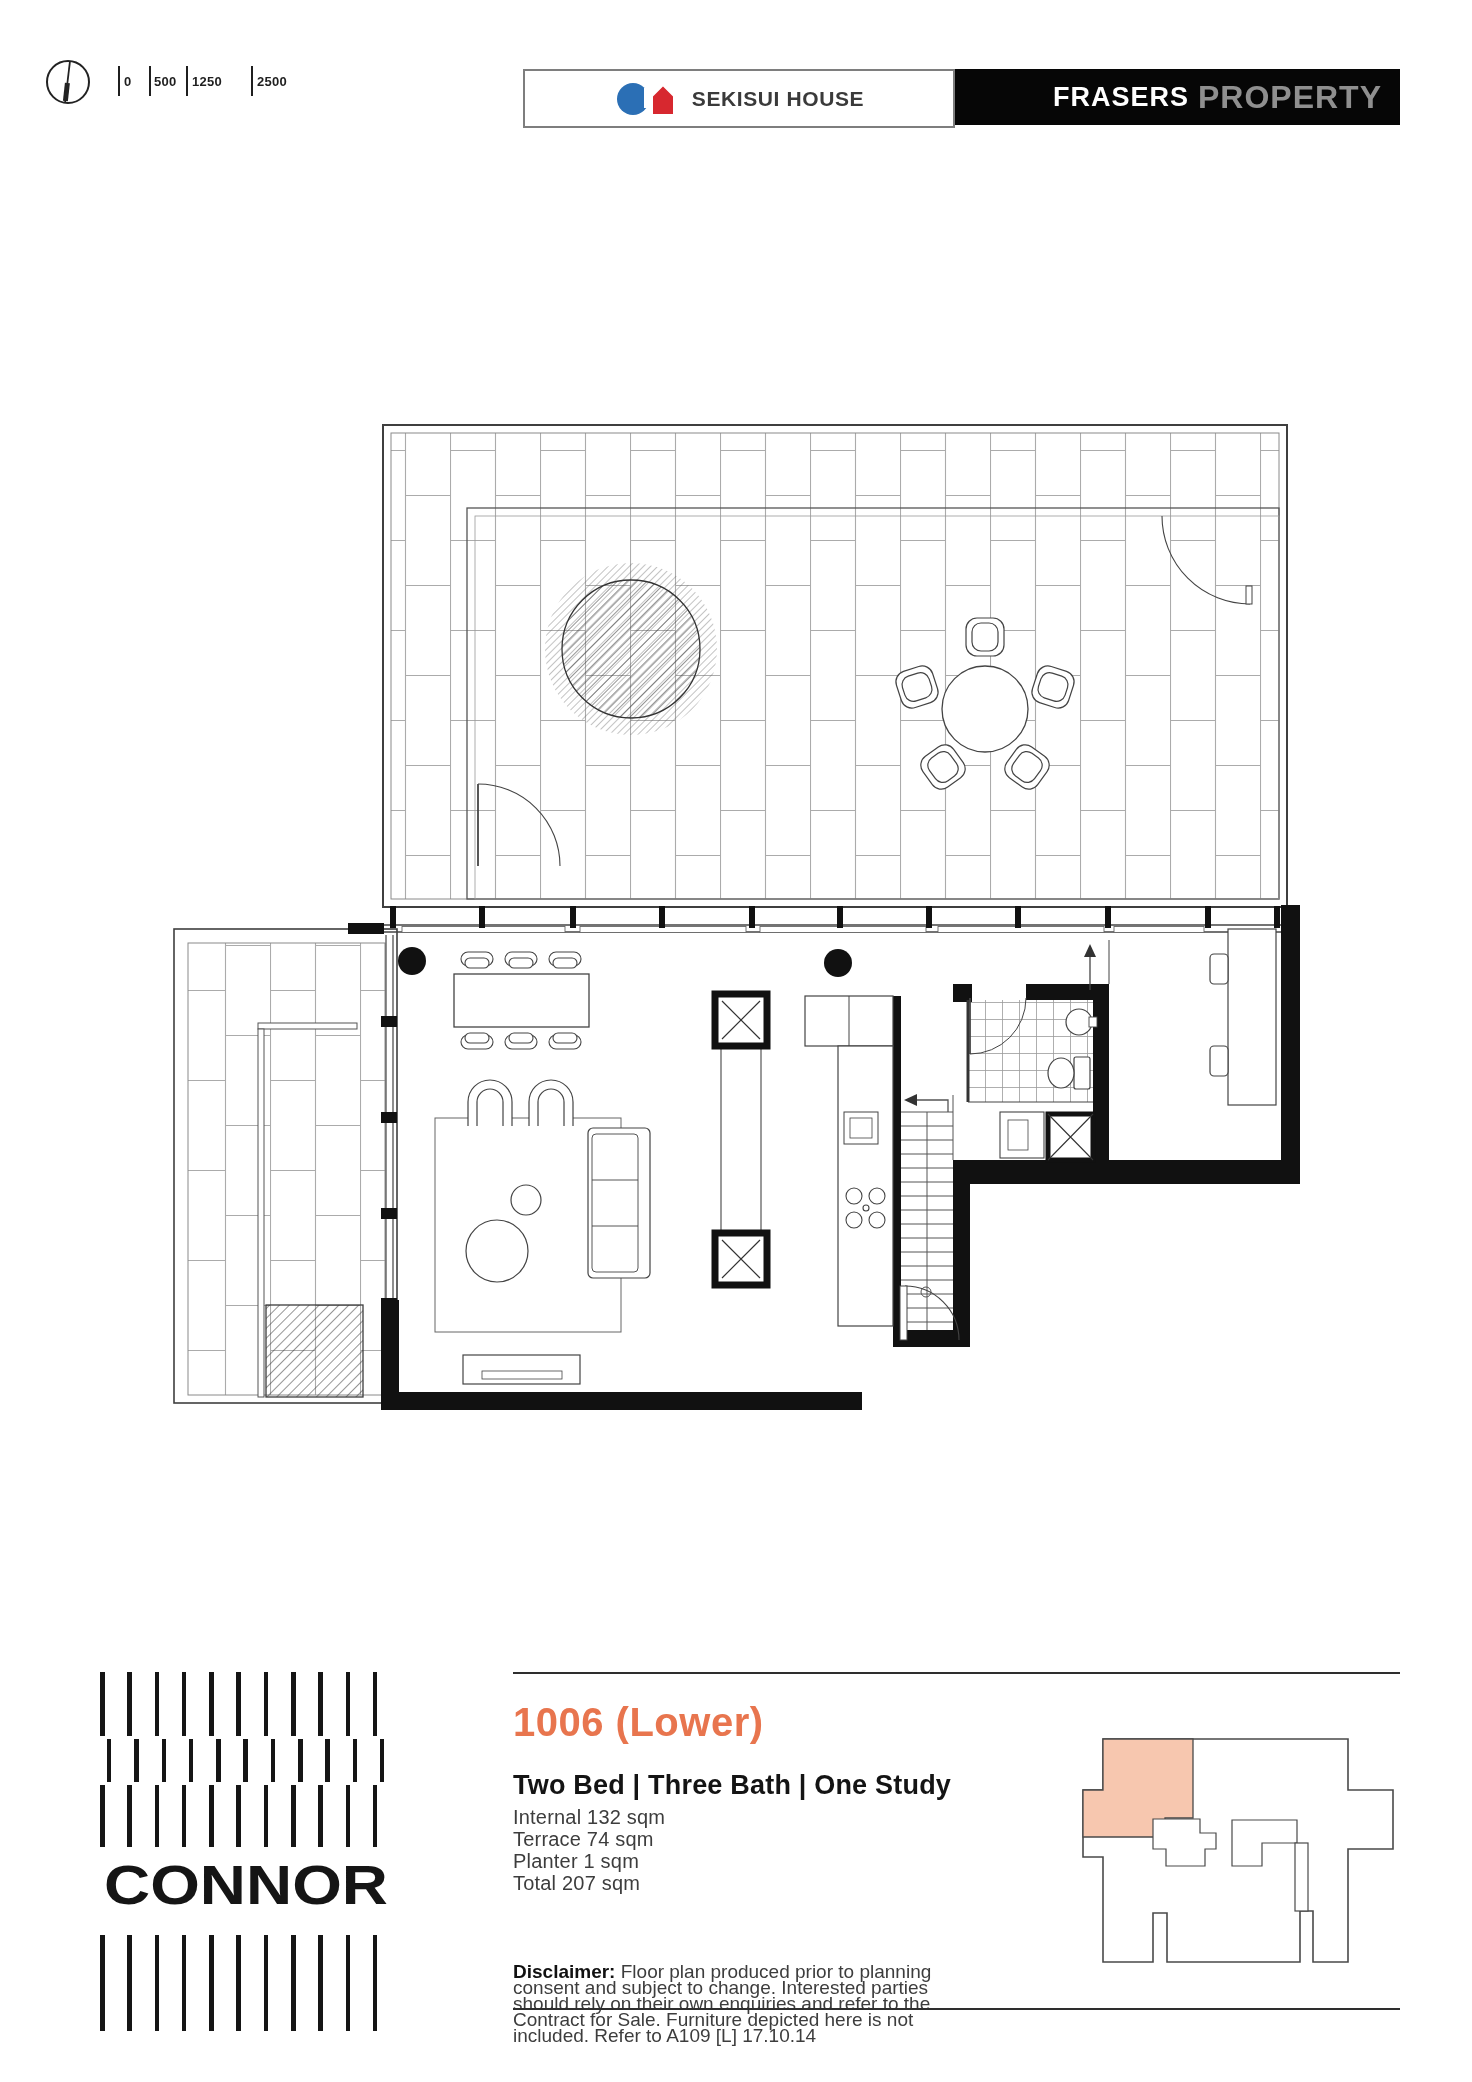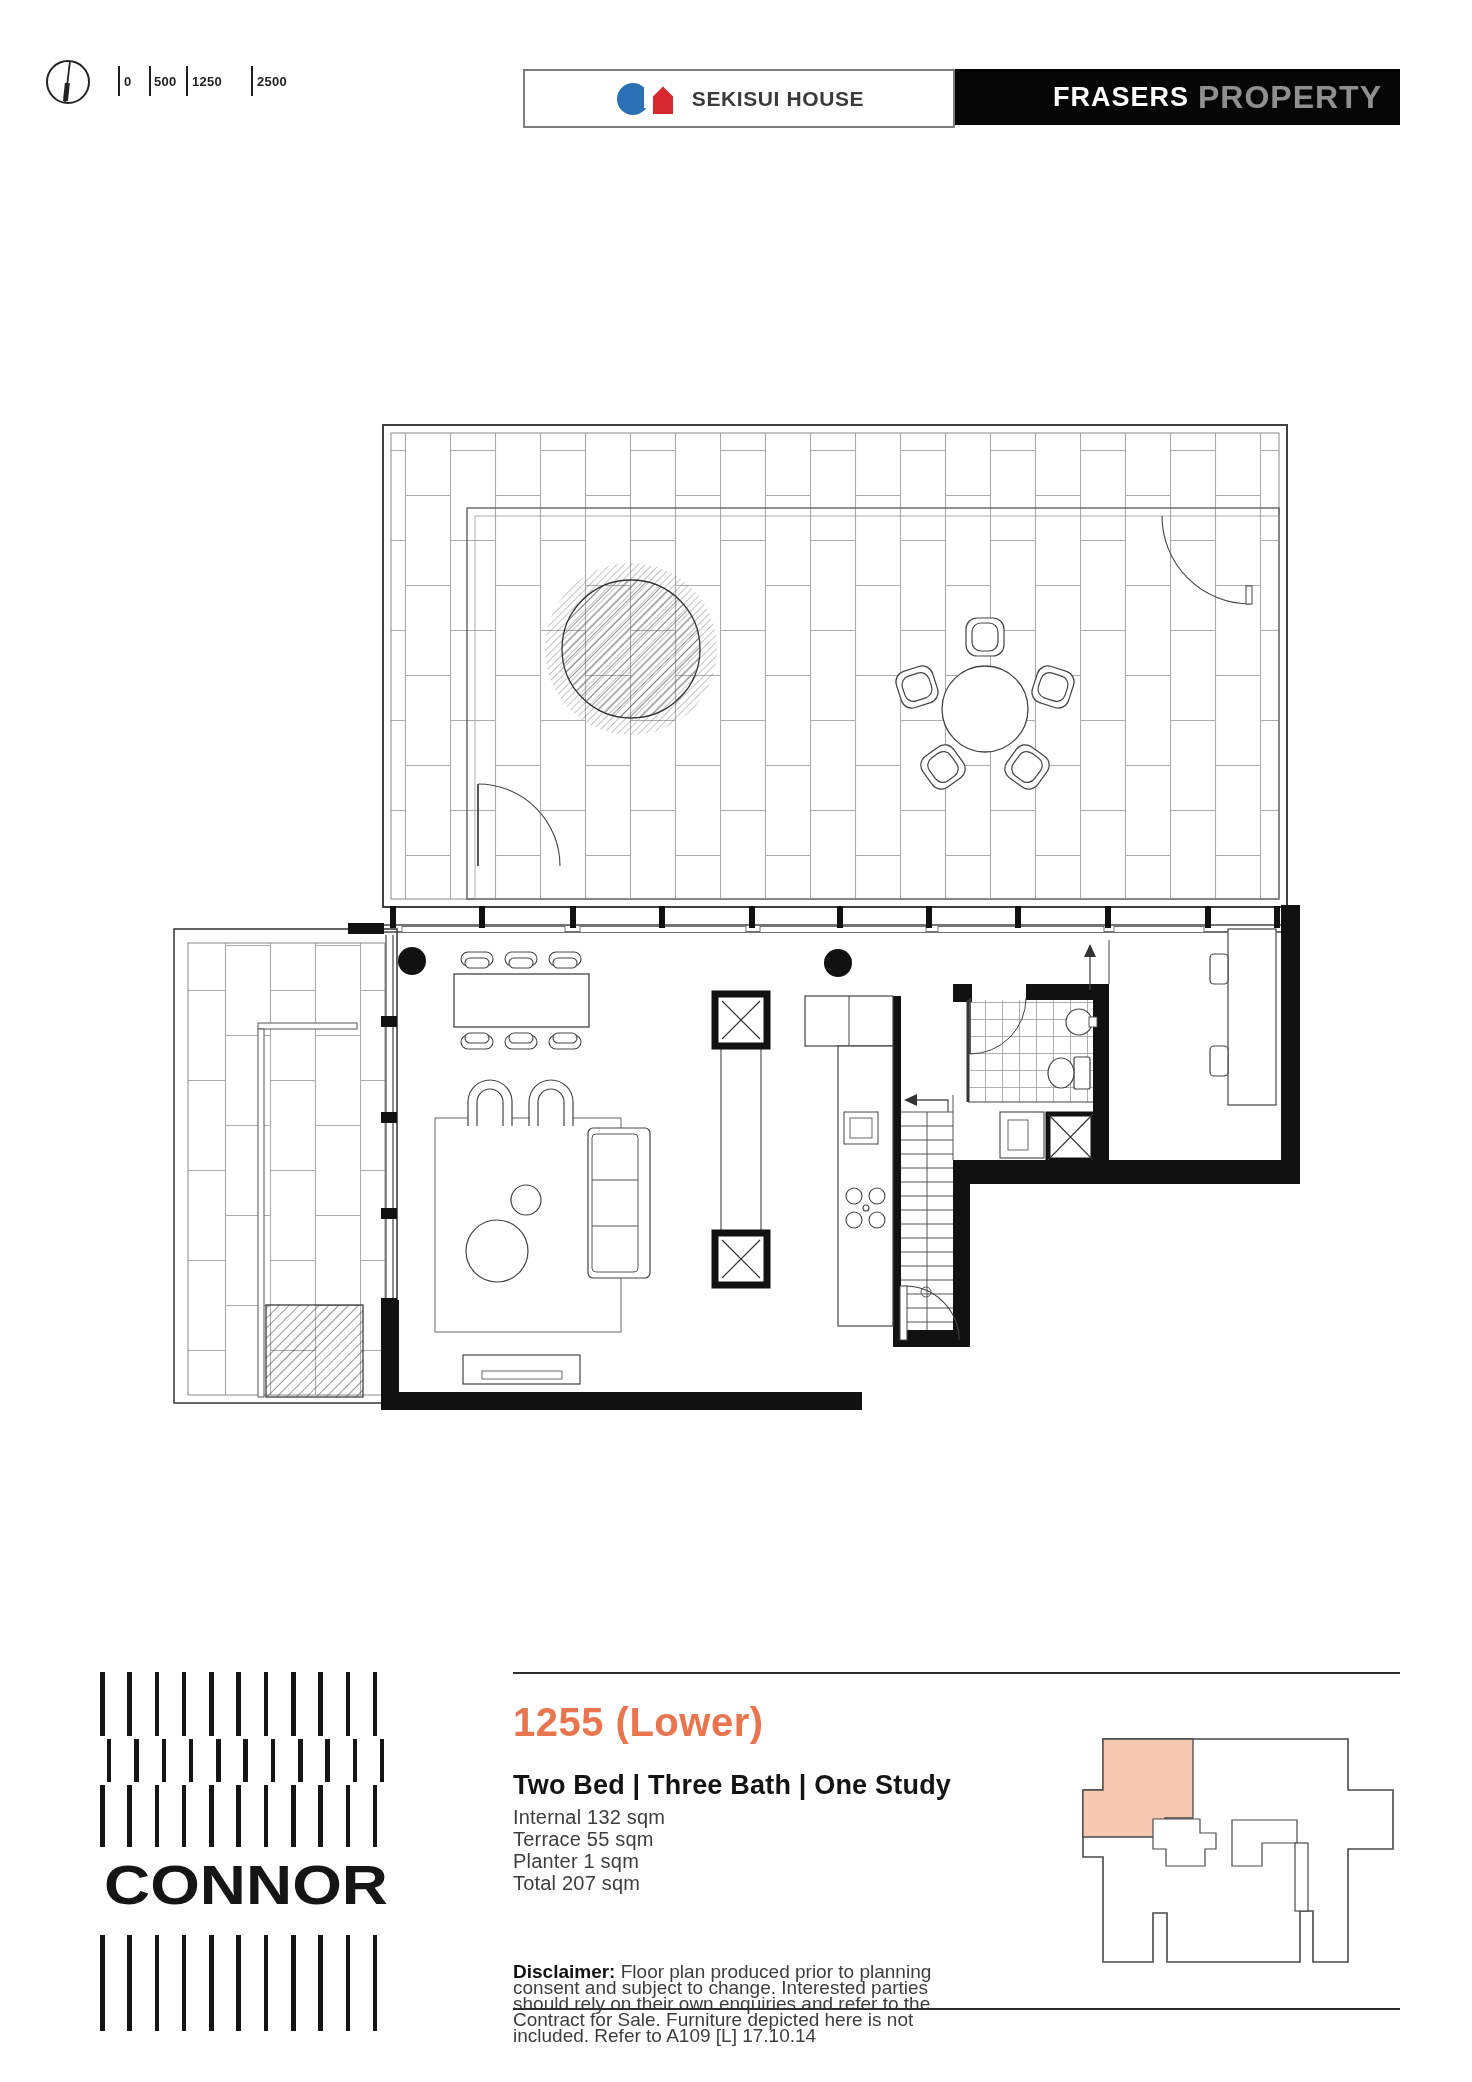--- a/index.html
+++ b/index.html
@@ -295,24 +295,24 @@
     <div class="dashrow rowA"></div>
     <div class="dashrow rowB"></div>
     <div class="dashrow rowC"></div>
     <svg id="connor-word" width="294" height="56" viewBox="0 0 294 56">
       <text x="4" y="48" font-size="56" font-weight="bold" fill="#151515" textLength="284" lengthAdjust="spacingAndGlyphs">CONNOR</text>
     </svg>
     <div class="dashrow rowD"></div>
   </div>
 
   <div class="rule" style="top:1672px"></div>
-  <div id="unit-title" class="abs">1255 (Lower)</div>
+  <div id="unit-title" class="abs">1006 (Lower)</div>
   <div id="unit-subtitle" class="abs">Two Bed  |  Three Bath  |  One Study</div>
   <div class="area-line" style="top:1806px">Internal 132 sqm</div>
-  <div class="area-line" style="top:1828px">Terrace 55 sqm</div>
+  <div class="area-line" style="top:1828px">Terrace 74 sqm</div>
   <div class="area-line" style="top:1850px">Planter 1 sqm</div>
   <div class="area-line" style="top:1872px">Total 207 sqm</div>
   <div id="disclaimer" class="abs">
     <b>Disclaimer:</b><span> Floor plan produced prior to planning consent and subject to change. Interested parties should rely on their own enquiries and refer to the Contract for Sale. Furniture depicted here is not included. Refer to A109 [L] 17.10.14</span>
   </div>
   <div class="rule" style="top:2008px"></div>
 
   <svg class="abs" style="left:1075px;top:1730px;" width="330" height="240" viewBox="0 0 330 240">
     <path d="M 28 9 H 273 V 60 H 318 V 119 H 273 V 232 H 238 V 181 H 225 V 232 H 92 V 183 H 78 V 232 H 28 V 127 H 8 V 60 H 28 Z" fill="#ffffff" stroke="#4a4a4a" stroke-width="1.6"></path>
     <path d="M 28 9 H 118 V 88 H 90 V 107 H 8 V 60 H 28 Z" stroke="#4a4a4a" stroke-width="1.3" fill="#F7C7AF"></path>

